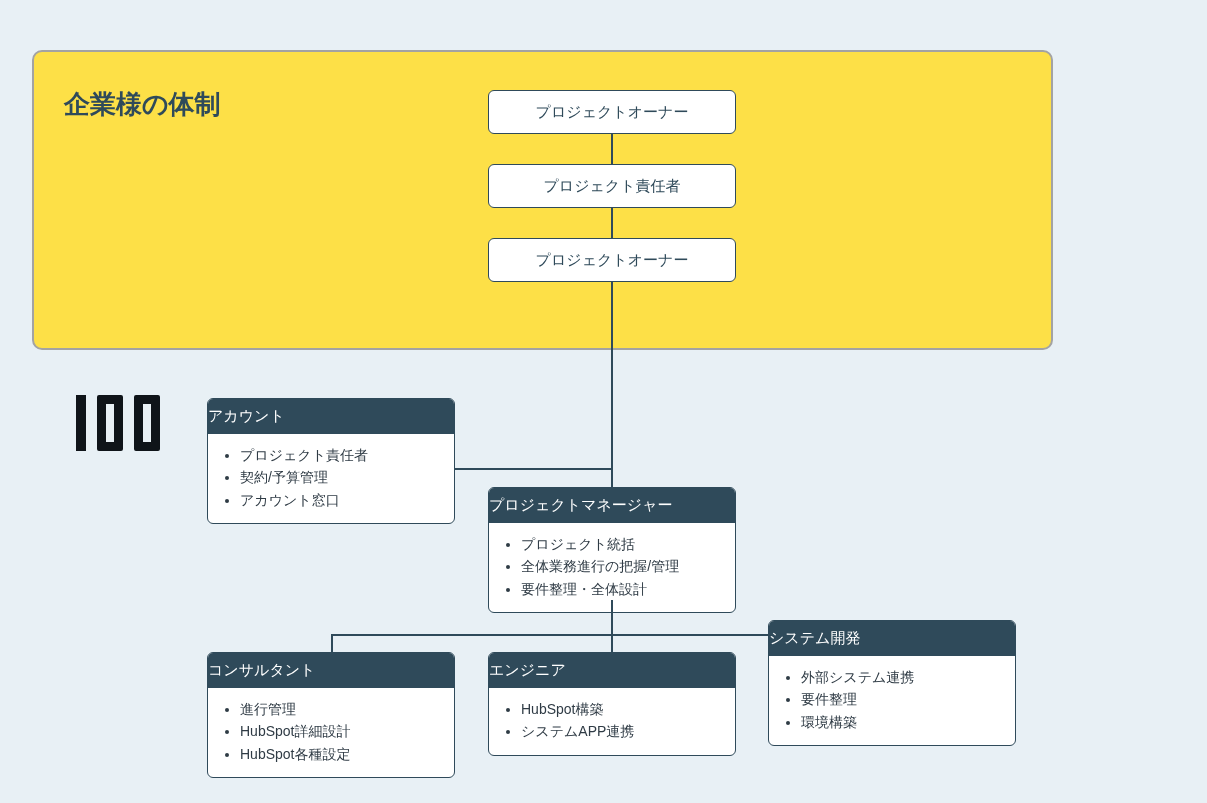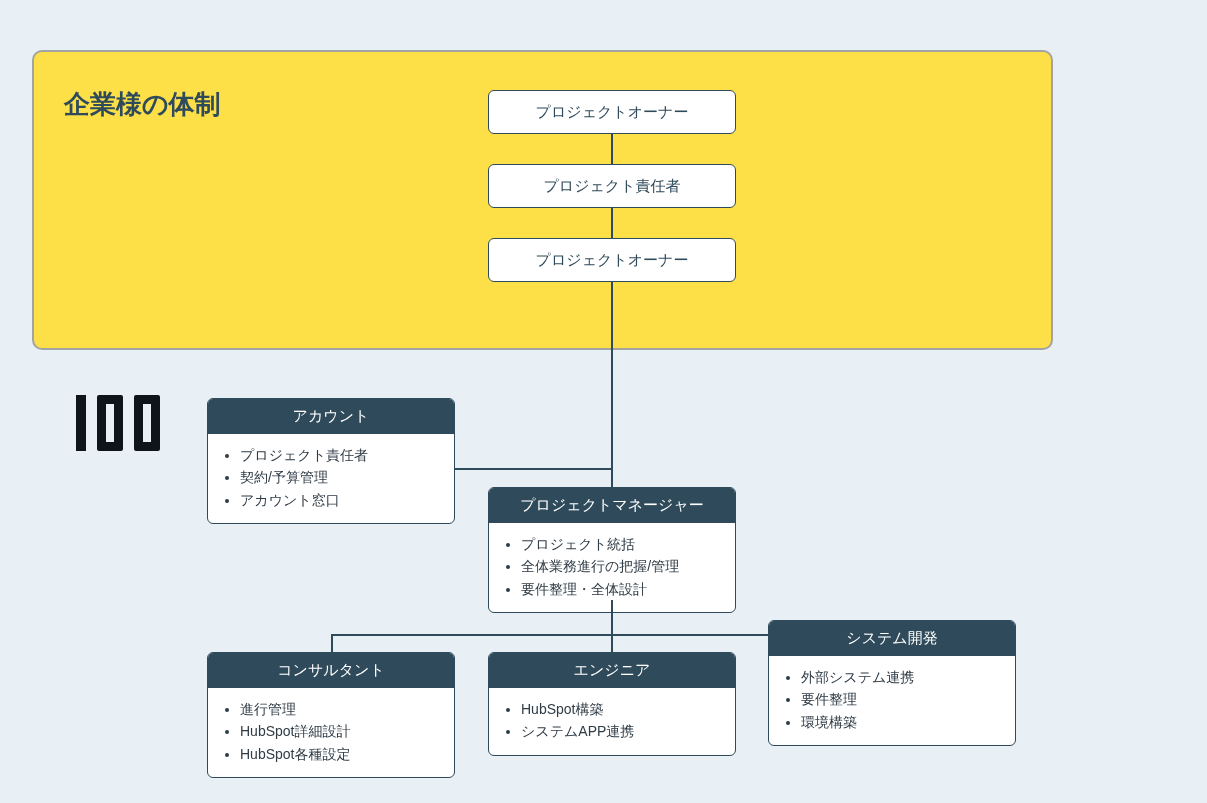--- a/index.html
+++ b/index.html
@@ -53,21 +53,20 @@
     width: 248px;
     border: 1.5px solid #2f4a5a;
     border-radius: 6px;
     background: #ffffff;
     overflow: hidden;
   }
   .role-header {
     background: #2f4a5a;
     color: #ffffff;
     font-size: 15px;
-    text-align: center;
     padding: 8px 0;
   }
   .role-body {
     padding: 10px 4px 12px 14px;
   }
   .role-body ul {
     margin: 0;
     padding: 0 0 0 18px;
     list-style: disc;
   }

